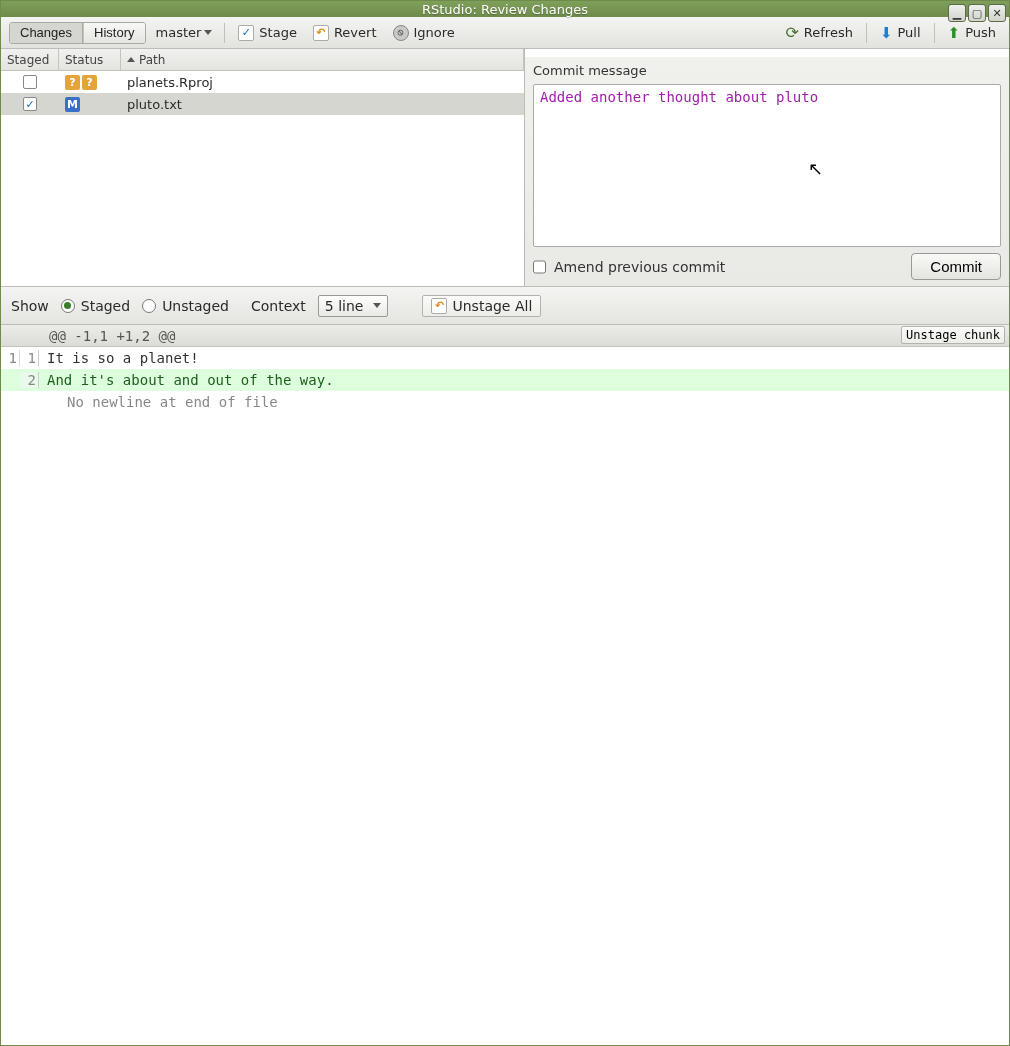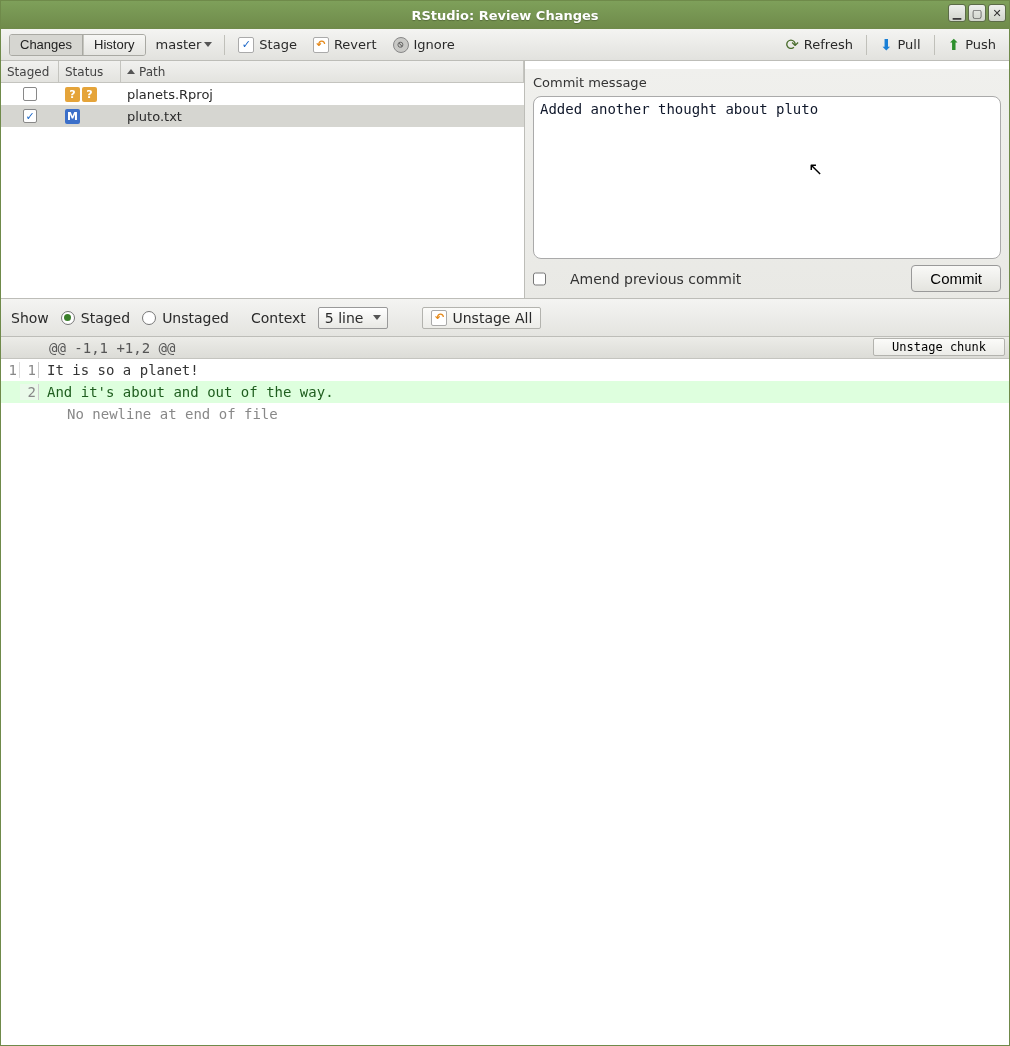--- a/index.html
+++ b/index.html
@@ -11,26 +11,26 @@
     height: 1046px;
     overflow: hidden;
     color: #2a2a2a;
   }
   .window {
     width: 1010px; height: 1046px;
     display: flex; flex-direction: column;
     border: 1px solid #6f8a4a;
   }
   .titlebar {
-    height: 28px;
+    height: 16px;
     background: linear-gradient(#7ea05a, #6f8a4a);
     color: #fff;
     display: flex; align-items: center; justify-content: center;
     position: relative;
-    font-weight: bold;
+    font-weight: normal;
   }
   .titlebar .title { text-shadow: 0 1px 1px rgba(0,0,0,.25); }
   .titlebar .win-controls {
     position: absolute; right: 3px; top: 3px;
     display: flex; gap: 2px;
   }
   .win-btn {
     width: 18px; height: 18px;
     background: linear-gradient(#eef0ec, #d0d4cb);
     border: 1px solid #5c6b48;
@@ -135,28 +135,28 @@
   .badge.q { background:#e5a43a; }
   .badge.m { background:#3b6fc9; }
 
   .commit-pane {
     flex:1; padding: 6px 8px;
     display:flex;flex-direction:column;gap:6px;
     background: linear-gradient(#f0f0ed,#e9e9e5);
   }
   .commit-label { color:#333; }
   .commit-msg {
-    flex:1; border:1px solid #aaa; border-radius:8px; background:#fff;
+    flex:1; border:1px solid #aaa; border-radius:2px; background:#fff;
     padding:4px 6px; font-family:"DejaVu Sans Mono","Liberation Mono",monospace;
-    font-size:14px; resize:none; outline:none; color:#0f172a;
+    font-size:14px; resize:none; outline:none; color:#a21caf;
   }
   .commit-bottom {
     display:flex; align-items:center; gap:8px;
   }
-  .commit-bottom label { display:flex; gap:24px; font-size:14px; color:#333; }
+  .commit-bottom label { display:flex; gap:8px; font-size:14px; color:#333; }
   .commit-btn {
     margin-left:auto;
     border:1px solid #999; border-radius:4px;
     background:linear-gradient(#f9f9f7,#e4e4df);
     padding:4px 18px; font-size:15px; cursor:pointer;
   }
 
   .diff-toolbar {
     height: 38px;
     background: linear-gradient(#f4f4f2,#e4e4e0);
@@ -184,21 +184,21 @@
   .diff-hdr {
     height:22px;background:linear-gradient(#ececE8,#dcdcD7);
     border-bottom:1px solid #c4c4bf;
     display:flex;align-items:center;position:relative;
     font-family:"DejaVu Sans Mono","Liberation Mono",monospace;font-size:14px;color:#555;
   }
   .diff-hdr .hunk { padding-left:48px;text-align:center; }
   .unstage-chunk {
     position:absolute;right:4px;top:1px;
     border:1px solid #b3b3ae;border-radius:2px;background:linear-gradient(#fbfbf9,#ececE8);
-    font-size:12px;padding:1px 18px;cursor:pointer;font-family:inherit;
+    font-size:12px;padding:1px 4px;cursor:pointer;font-family:inherit;
   }
   .diff-body { flex:1; font-family:"DejaVu Sans Mono","Liberation Mono",monospace; font-size:14px; }
   .diff-line { display:flex; height:22px; align-items:center; }
   .ln { width:19px; text-align:right; color:#888; border-right:1px solid #ddd; padding-right:2px; }
   .ln + .ln { border-right:1px solid #ccc; }
   .code { padding-left:8px; }
   .diff-ctx  { background:#fff; color:#333; }
   .diff-add  { background:#deffde; color:#1f5e1f; }
   .diff-meta { background:#fff; color:#888; padding-left:14px; }
   .diff-add .ln { background:#eafaea; }

